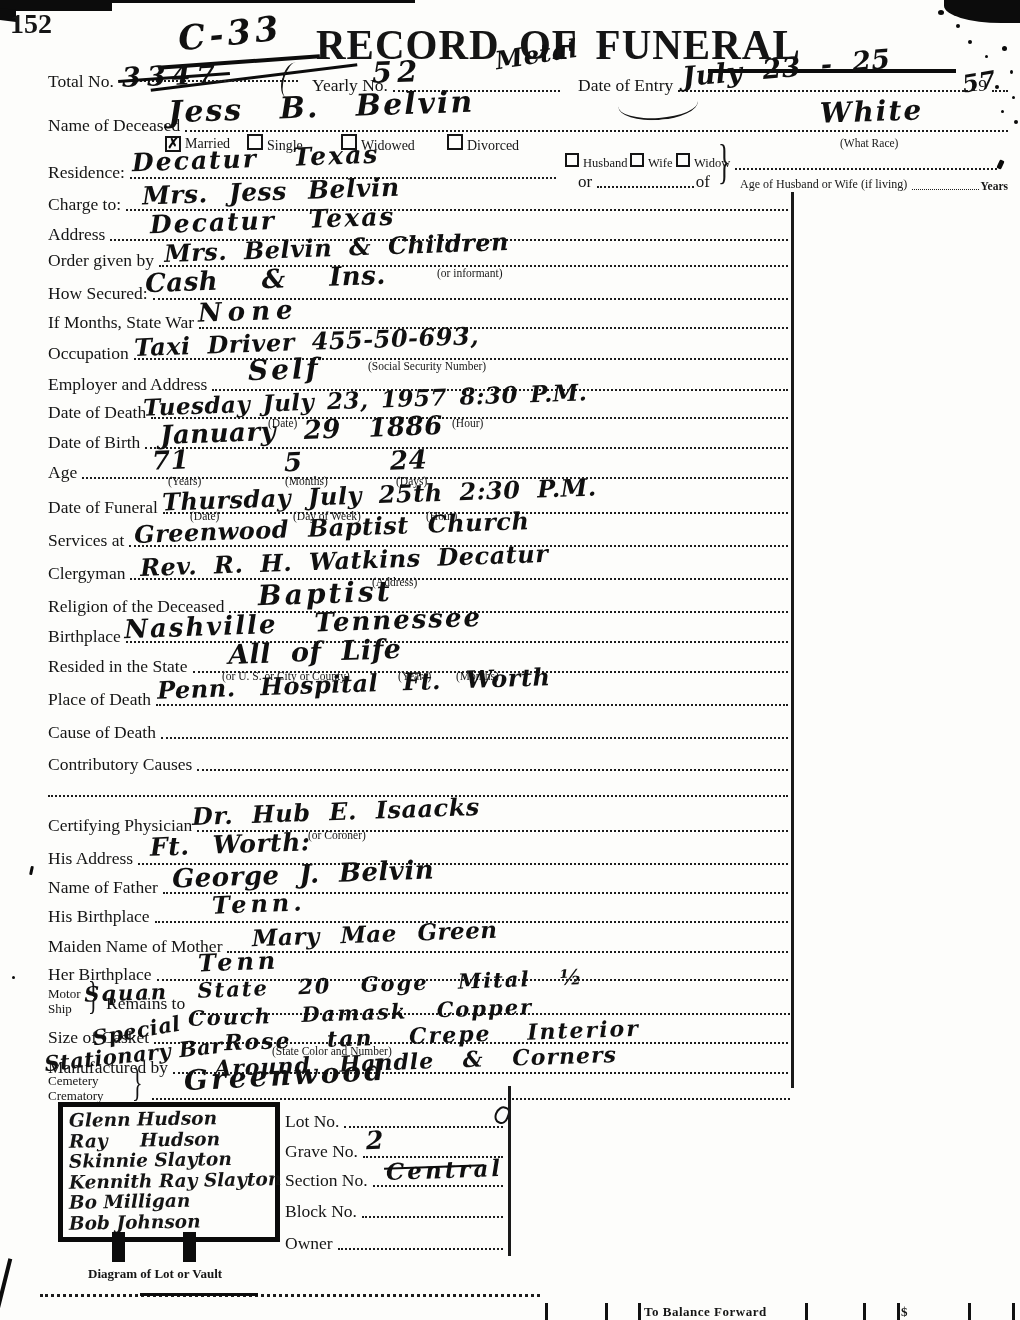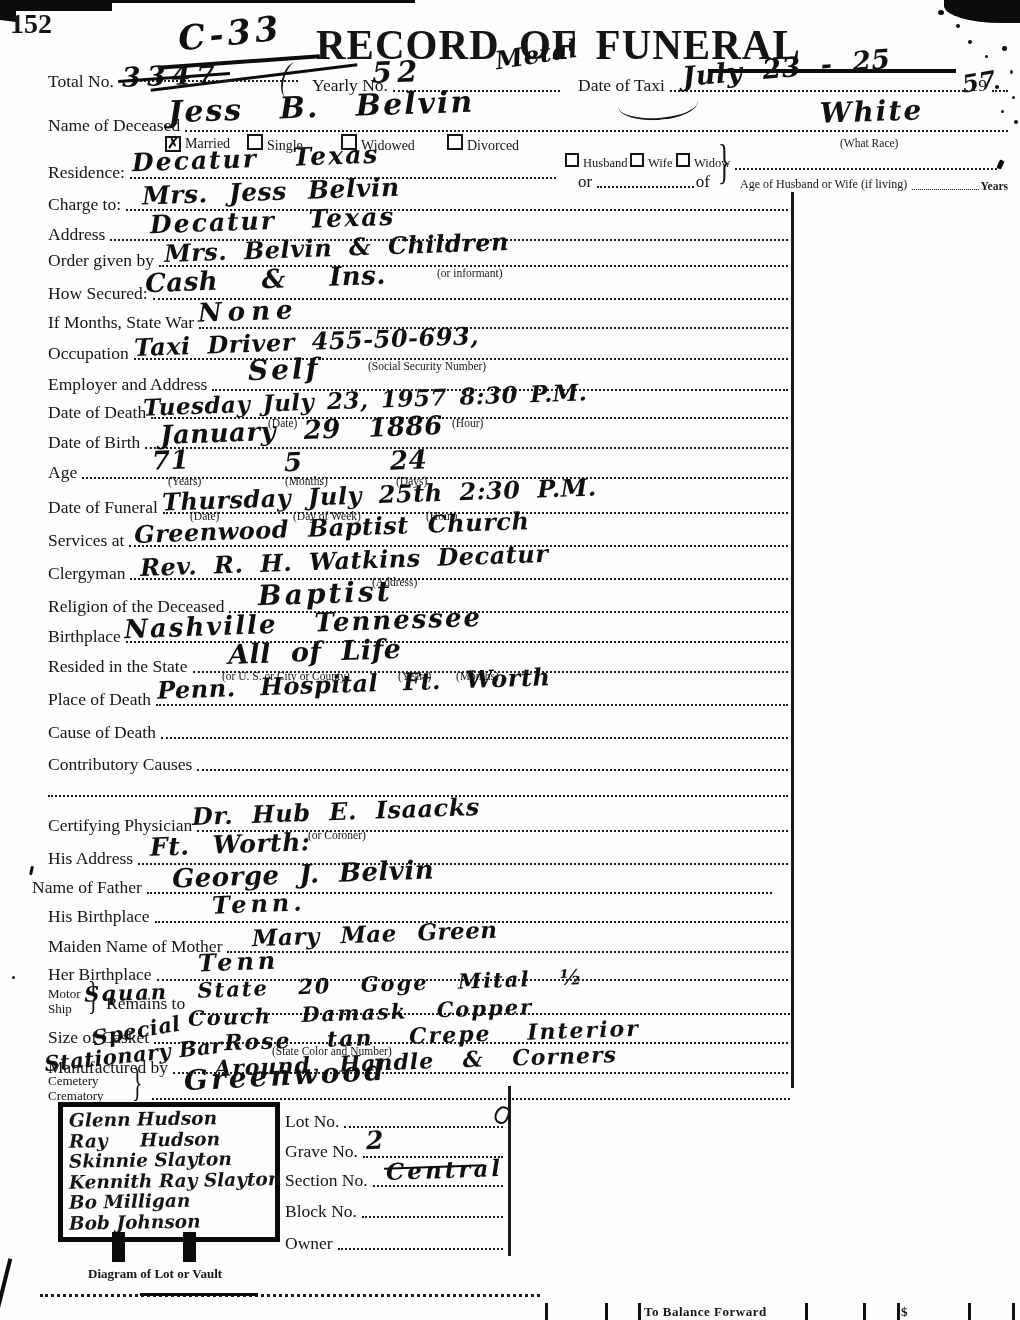--- a/index.html
+++ b/index.html
@@ -68,21 +68,21 @@
 
   <div class="frow" style="left:48px;top:70px;width:252px;align-items:center;">
     <span class="lbl">Total No.</span>
     <span class="dots"></span>
   </div>
   <div class="frow" style="left:312px;top:70px;width:250px;">
     <span class="lbl">Yearly No.</span>
     <span class="dots"></span>
   </div>
   <div class="frow" style="left:578px;top:70px;width:432px;">
-    <span class="lbl">Date of Taxi</span>
+    <span class="lbl">Date of Entry</span>
     <span class="dots"></span>
     <span class="lbl">19</span>
     <span class="dots" style="max-width:16px;"></span>
   </div>
   <span class="hw" style="left:122px;top:62px;font-size:27px;letter-spacing:6px;">3347</span>
   <div class="ink" style="left:118px;top:76px;width:112px;height:2.5px;transform:rotate(-4deg);"></div>
   <span class="hw" style="left:372px;top:58px;font-size:29px;letter-spacing:5px;">52</span>
   <span class="hw" style="left:682px;top:54px;font-size:27px;transform:rotate(-5deg);word-spacing:10px;">July 23 - 25</span>
   <span class="hw" style="left:962px;top:70px;font-size:24px;transform:rotate(-10deg);">57</span>
 
@@ -265,21 +265,21 @@
     </div>
   <span class="hw" style="left:192px;top:800px;font-size:24px;word-spacing:10px;">Dr. Hub E. Isaacks</span>
   <span class="cap" style="left:308px;top:830px;">(or Coroner)</span>
 
   <div class="frow" style="left:48px;top:843px;width:742px;">
     <span class="lbl">His Address</span>
     <span class="dots"></span>
     </div>
   <span class="hw" style="left:150px;top:832px;font-size:25px;word-spacing:14px;">Ft. Worth:</span>
 
-  <div class="frow" style="left:32px;top:872px;width:742px;">
+  <div class="frow" style="left:48px;top:872px;width:742px;">
     <span class="lbl">Name of Father</span>
     <span class="dots"></span>
     </div>
   <span class="hw" style="left:172px;top:861px;font-size:26px;word-spacing:10px;">George J. Belvin</span>
 
   <div class="frow" style="left:48px;top:901px;width:742px;">
     <span class="lbl">His Birthplace</span>
     <span class="dots"></span>
     </div>
   <span class="hw" style="left:212px;top:892px;font-size:24px;letter-spacing:4px;">Tenn.</span>

